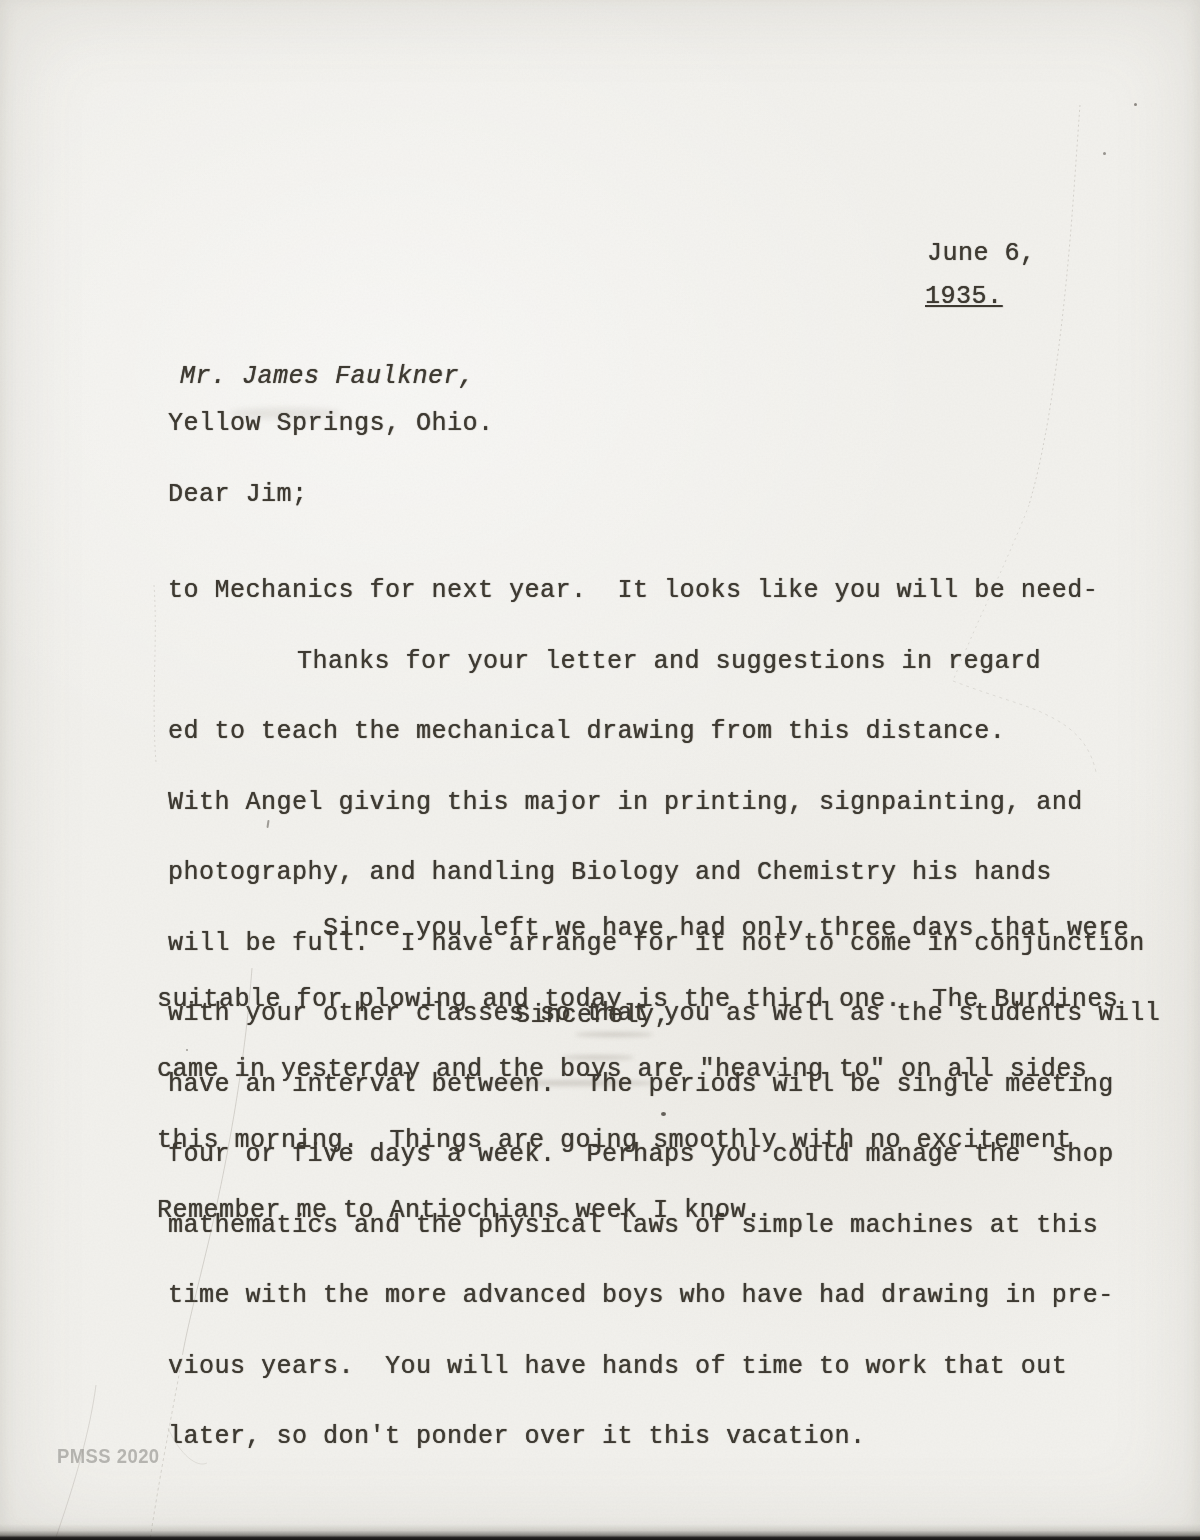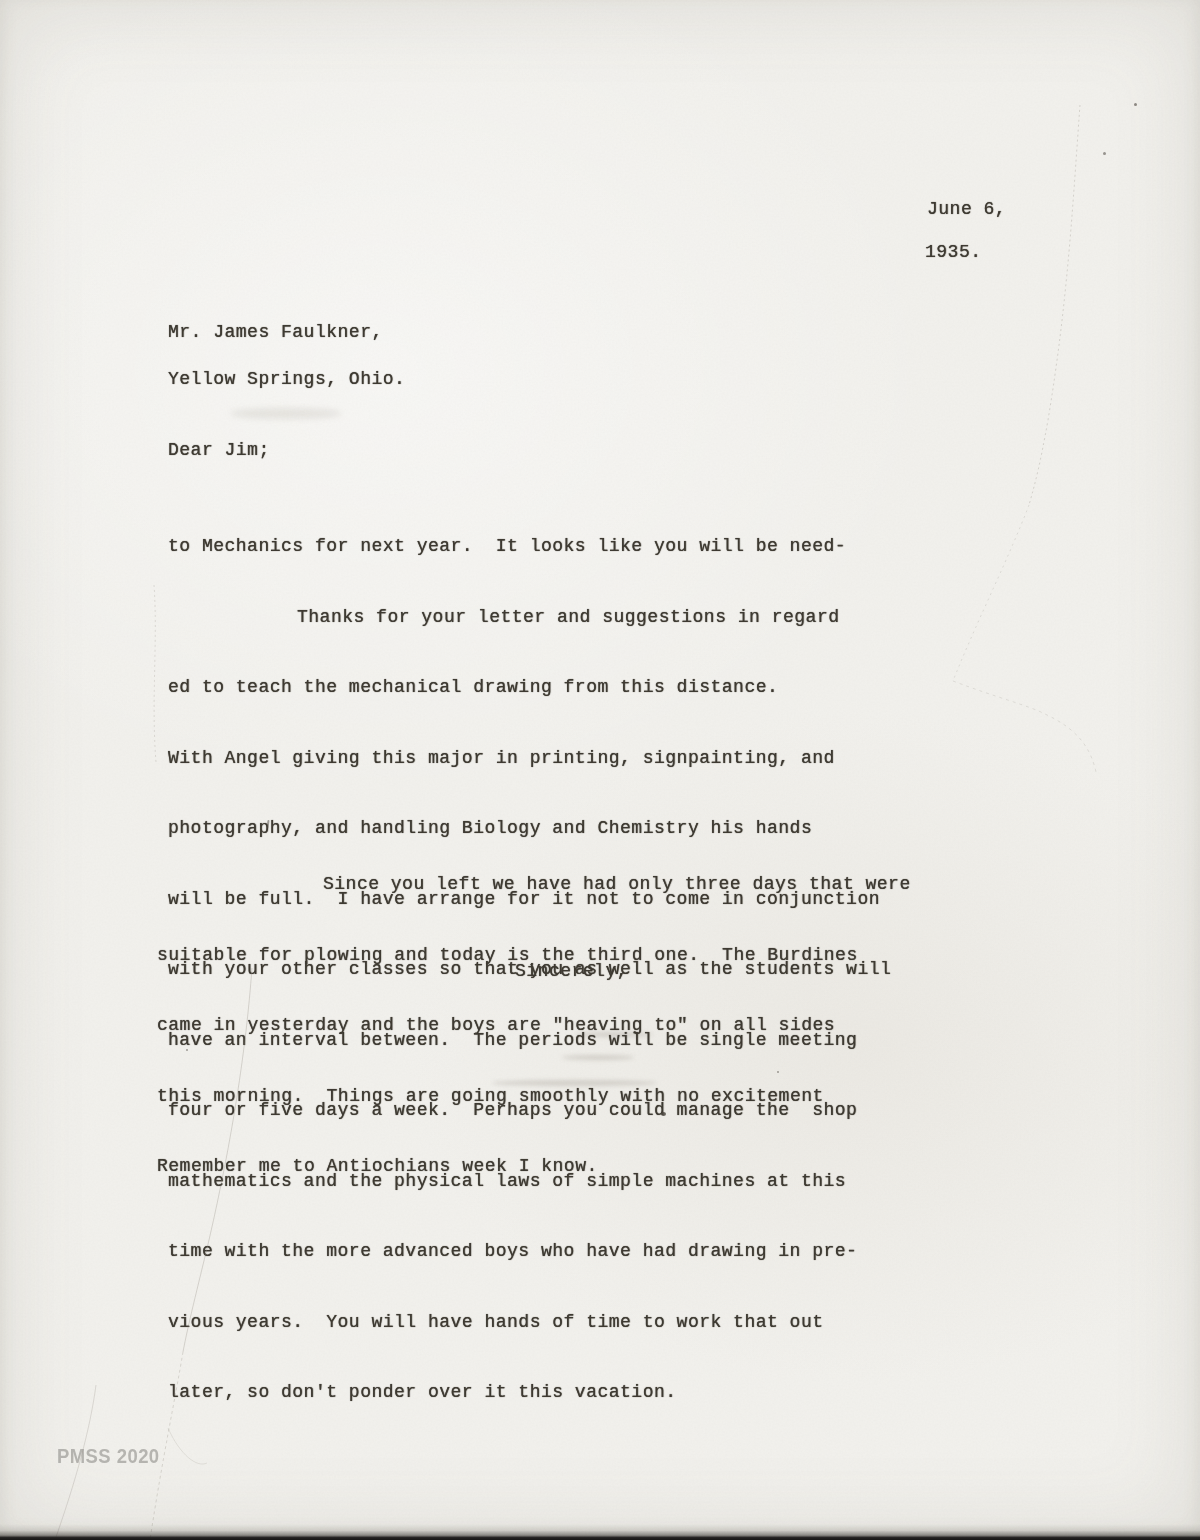--- a/index.html
+++ b/index.html
@@ -10,30 +10,31 @@
     overflow: hidden;
     background:
       radial-gradient(900px 700px at 32% 24%, rgba(255,255,255,0.45), rgba(255,255,255,0) 62%),
       radial-gradient(760px 560px at 72% 68%, rgba(230,227,220,0.55), rgba(230,227,220,0) 60%),
       #f2f1ed;
     font-family: "Liberation Mono", "DejaVu Sans Mono", monospace;
   }
   
   .tw {
     position: absolute;
-    font-size: 18px;
+    font-size: 25px;
     line-height: 23.5px;
     letter-spacing: 0.5px;
     color: #3b372f;
     white-space: pre;
     text-shadow: 0 0 0.9px rgba(59,55,47,0.9), 0.6px 0.4px 0.7px rgba(59,55,47,0.3);
+    margin-top: 44px;
   }
   .date-1   { left: 927px; top: 198px; }
-  .date-2   { left: 925px; top: 241px; }
-  .rcpt-1   { left: 168px; top: 321px; }
+  .date-2   { left: 925px; top: 241px; text-decoration: underline; }
+  .rcpt-1   { left: 180px; top: 321px; font-style: italic; }
   .rcpt-2   { left: 168px; top: 368px; text-align: center; }
   .salut    { left: 168px; top: 439px; }
   .para-1   { left: 168px; top: 488px; }
   .para-2   { left: 157px; top: 826px; }
   .closing  { left: 515px; top: 960px; }
   .line     { white-space: pre; }
   .ind-a    { text-indent: 129px; }
   .ind-b    { text-indent: 166px; }
   
   .watermark {

